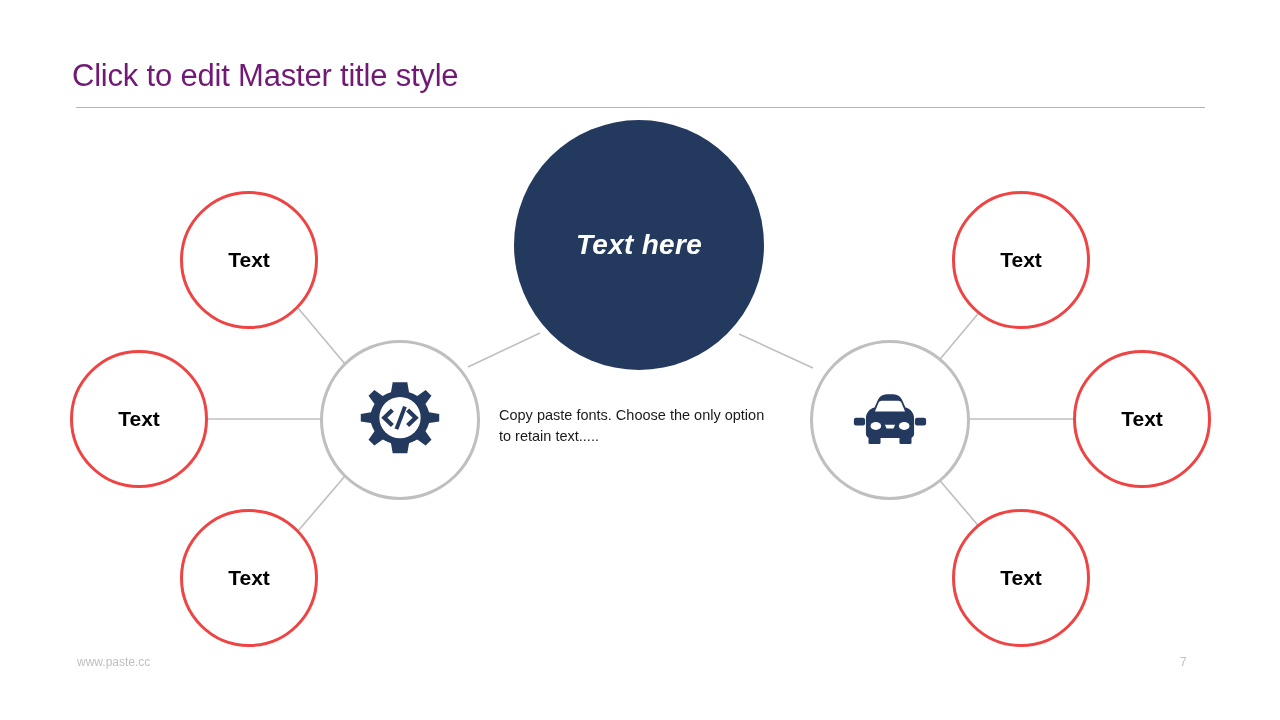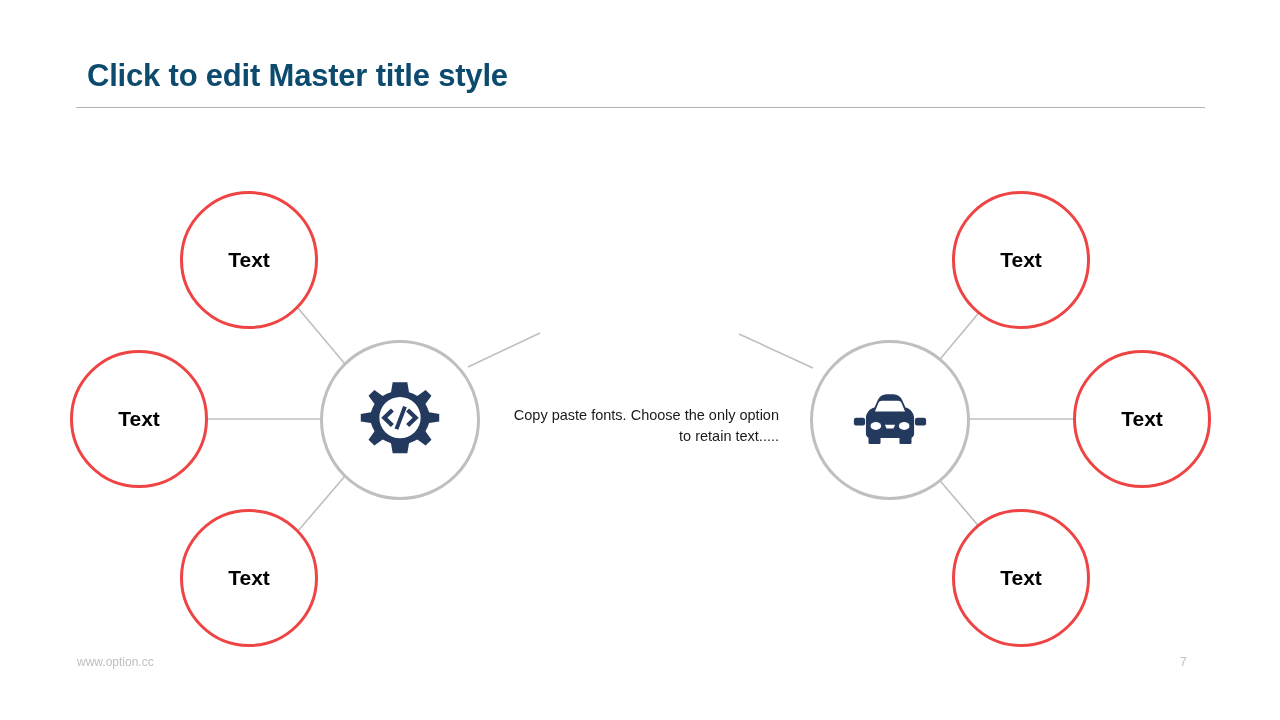--- a/index.html
+++ b/index.html
@@ -12,25 +12,25 @@
     height: 720px;
     position: relative;
     overflow: hidden;
     font-family: "Liberation Sans", sans-serif;
     -webkit-font-smoothing: antialiased;
   }
 
   
   .slide-title {
     position: absolute;
-    left: 87px;
+    left: 72px;
     top: 58px;
     font-size: 31px;
-    font-weight: bold;
-    color: #0c4a6e;
+    font-weight: normal;
+    color: #701a75;
     letter-spacing: -0.2px;
     white-space: nowrap;
   }
   .title-rule {
     position: absolute;
     left: 76px;
     top: 107px;
     width: 1129px;
     height: 1px;
     background: #b4b4b4;
@@ -104,21 +104,21 @@
   .n-center    { left: 514px; top: 120px; }
 
   .icon-svg { display: block; }
 
   
   .center-caption {
     position: absolute;
     left: 499px;
     top: 405px;
     width: 280px;
-    text-align: right;
+    text-align: left;
     font-size: 14.5px;
     line-height: 21px;
     color: #1a1a1a;
   }
 
   
   .footer-url {
     position: absolute;
     left: 77px;
     top: 655px;
@@ -151,20 +151,23 @@
       <line x1="468" y1="367" x2="540" y2="333"></line>
 
       <line x1="739" y1="334" x2="813" y2="368"></line>
 
       <line x1="936" y1="364" x2="982" y2="309"></line>
       <line x1="970" y1="419" x2="1073" y2="419"></line>
       <line x1="936" y1="476" x2="982" y2="530"></line>
     </g>
   </svg>
 
+  <div class="node node-center n-center">
+    <span class="node-label">Text here</span>
+  </div>
 
   <div class="center-caption">Copy paste fonts. Choose the only option to retain text.....</div>
 
   <div class="node node-hub n-hub-left">
     <svg class="icon-svg" width="86" height="86" viewBox="0 0 100 100">
       <path fill="#23395d" d="M50 6 L58.5 6 L60.5 17.8 C63.9 18.8 67.1 20.2 70.1 22 L79.8 15 L86.6 21.8
                L79.6 31.5 C81.4 34.5 82.8 37.7 83.8 41.1 L95.6 43.1 L95.6 51.6 L83.8 53.6
                C82.8 57 81.4 60.2 79.6 63.2 L86.6 72.9 L79.8 79.7 L70.1 72.7
                C67.1 74.5 63.9 75.9 60.5 76.9 L58.5 88.7 L50 88.7 L41.5 88.7 L39.5 76.9
                C36.1 75.9 32.9 74.5 29.9 72.7 L20.2 79.7 L13.4 72.9 L20.4 63.2
@@ -217,14 +220,14 @@
   </div>
   <div class="node node-satellite n-mr">
     <span class="node-label">Text</span>
   </div>
   <div class="node node-satellite n-br">
     <span class="node-label">Text</span>
   </div>
 
 </div>
 
-<div class="footer-url">www.option.cc</div>
+<div class="footer-url">www.paste.cc</div>
 <div class="footer-page">7</div>
 
 </body></html>

